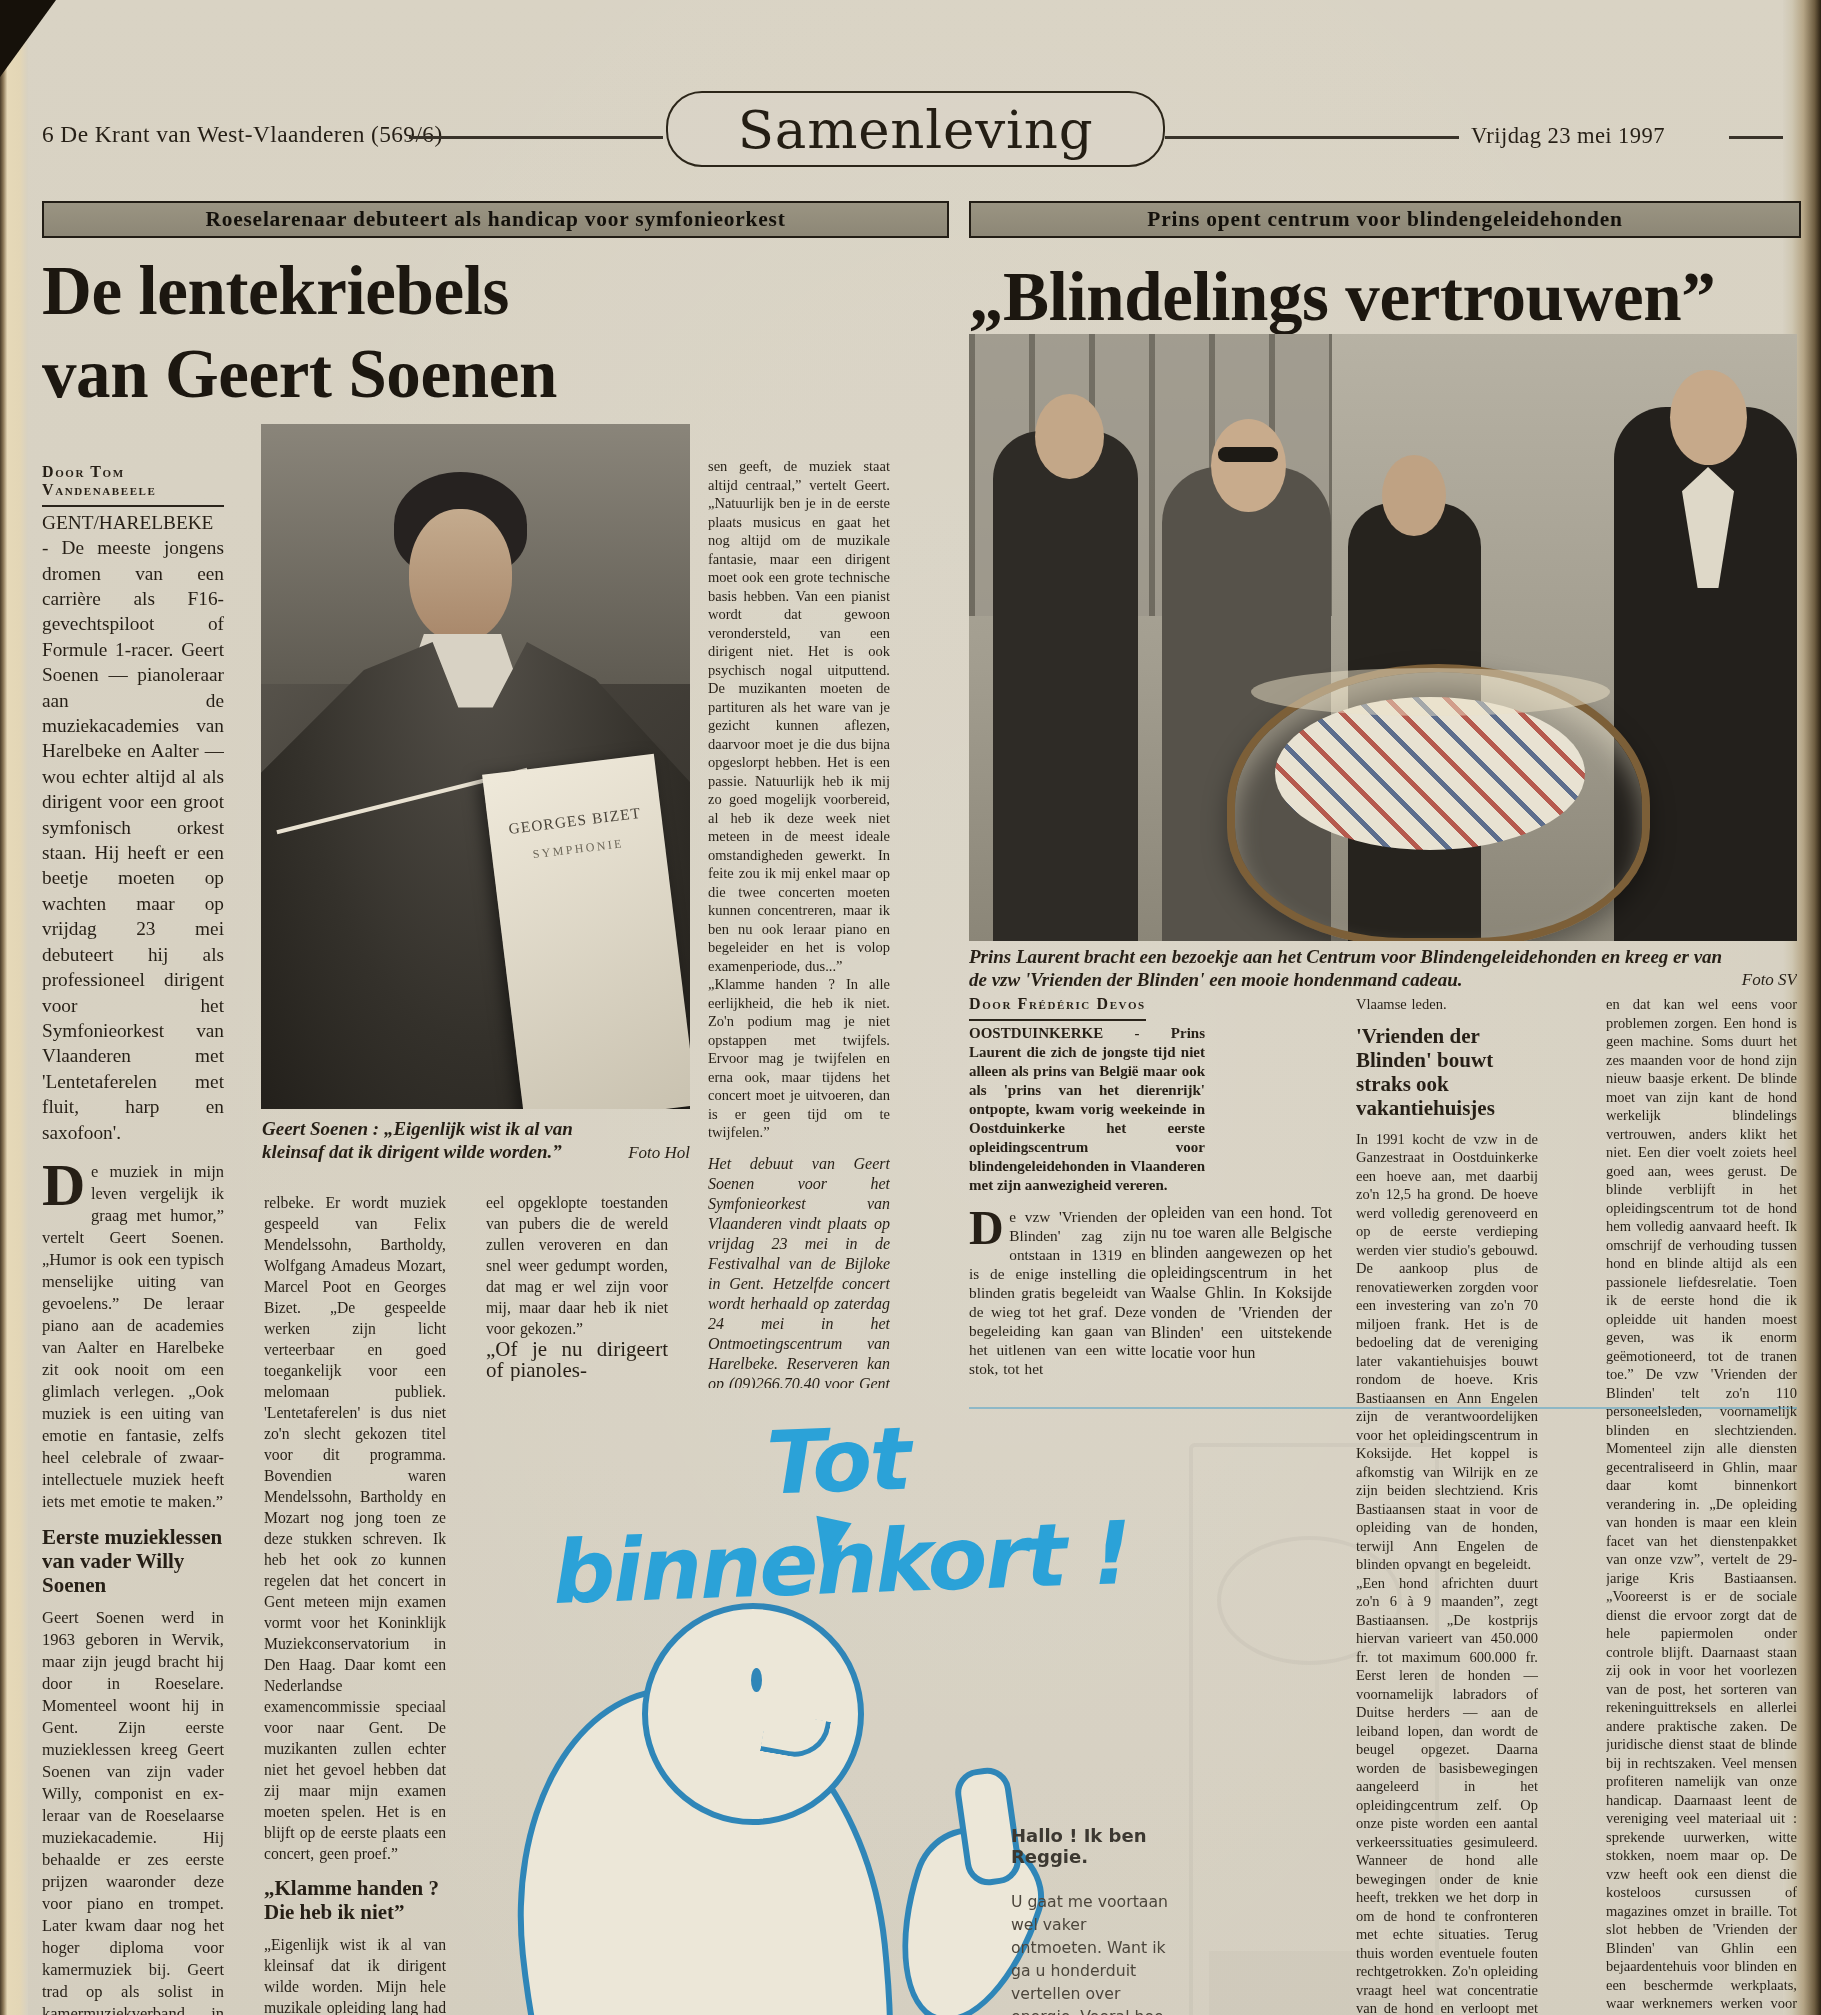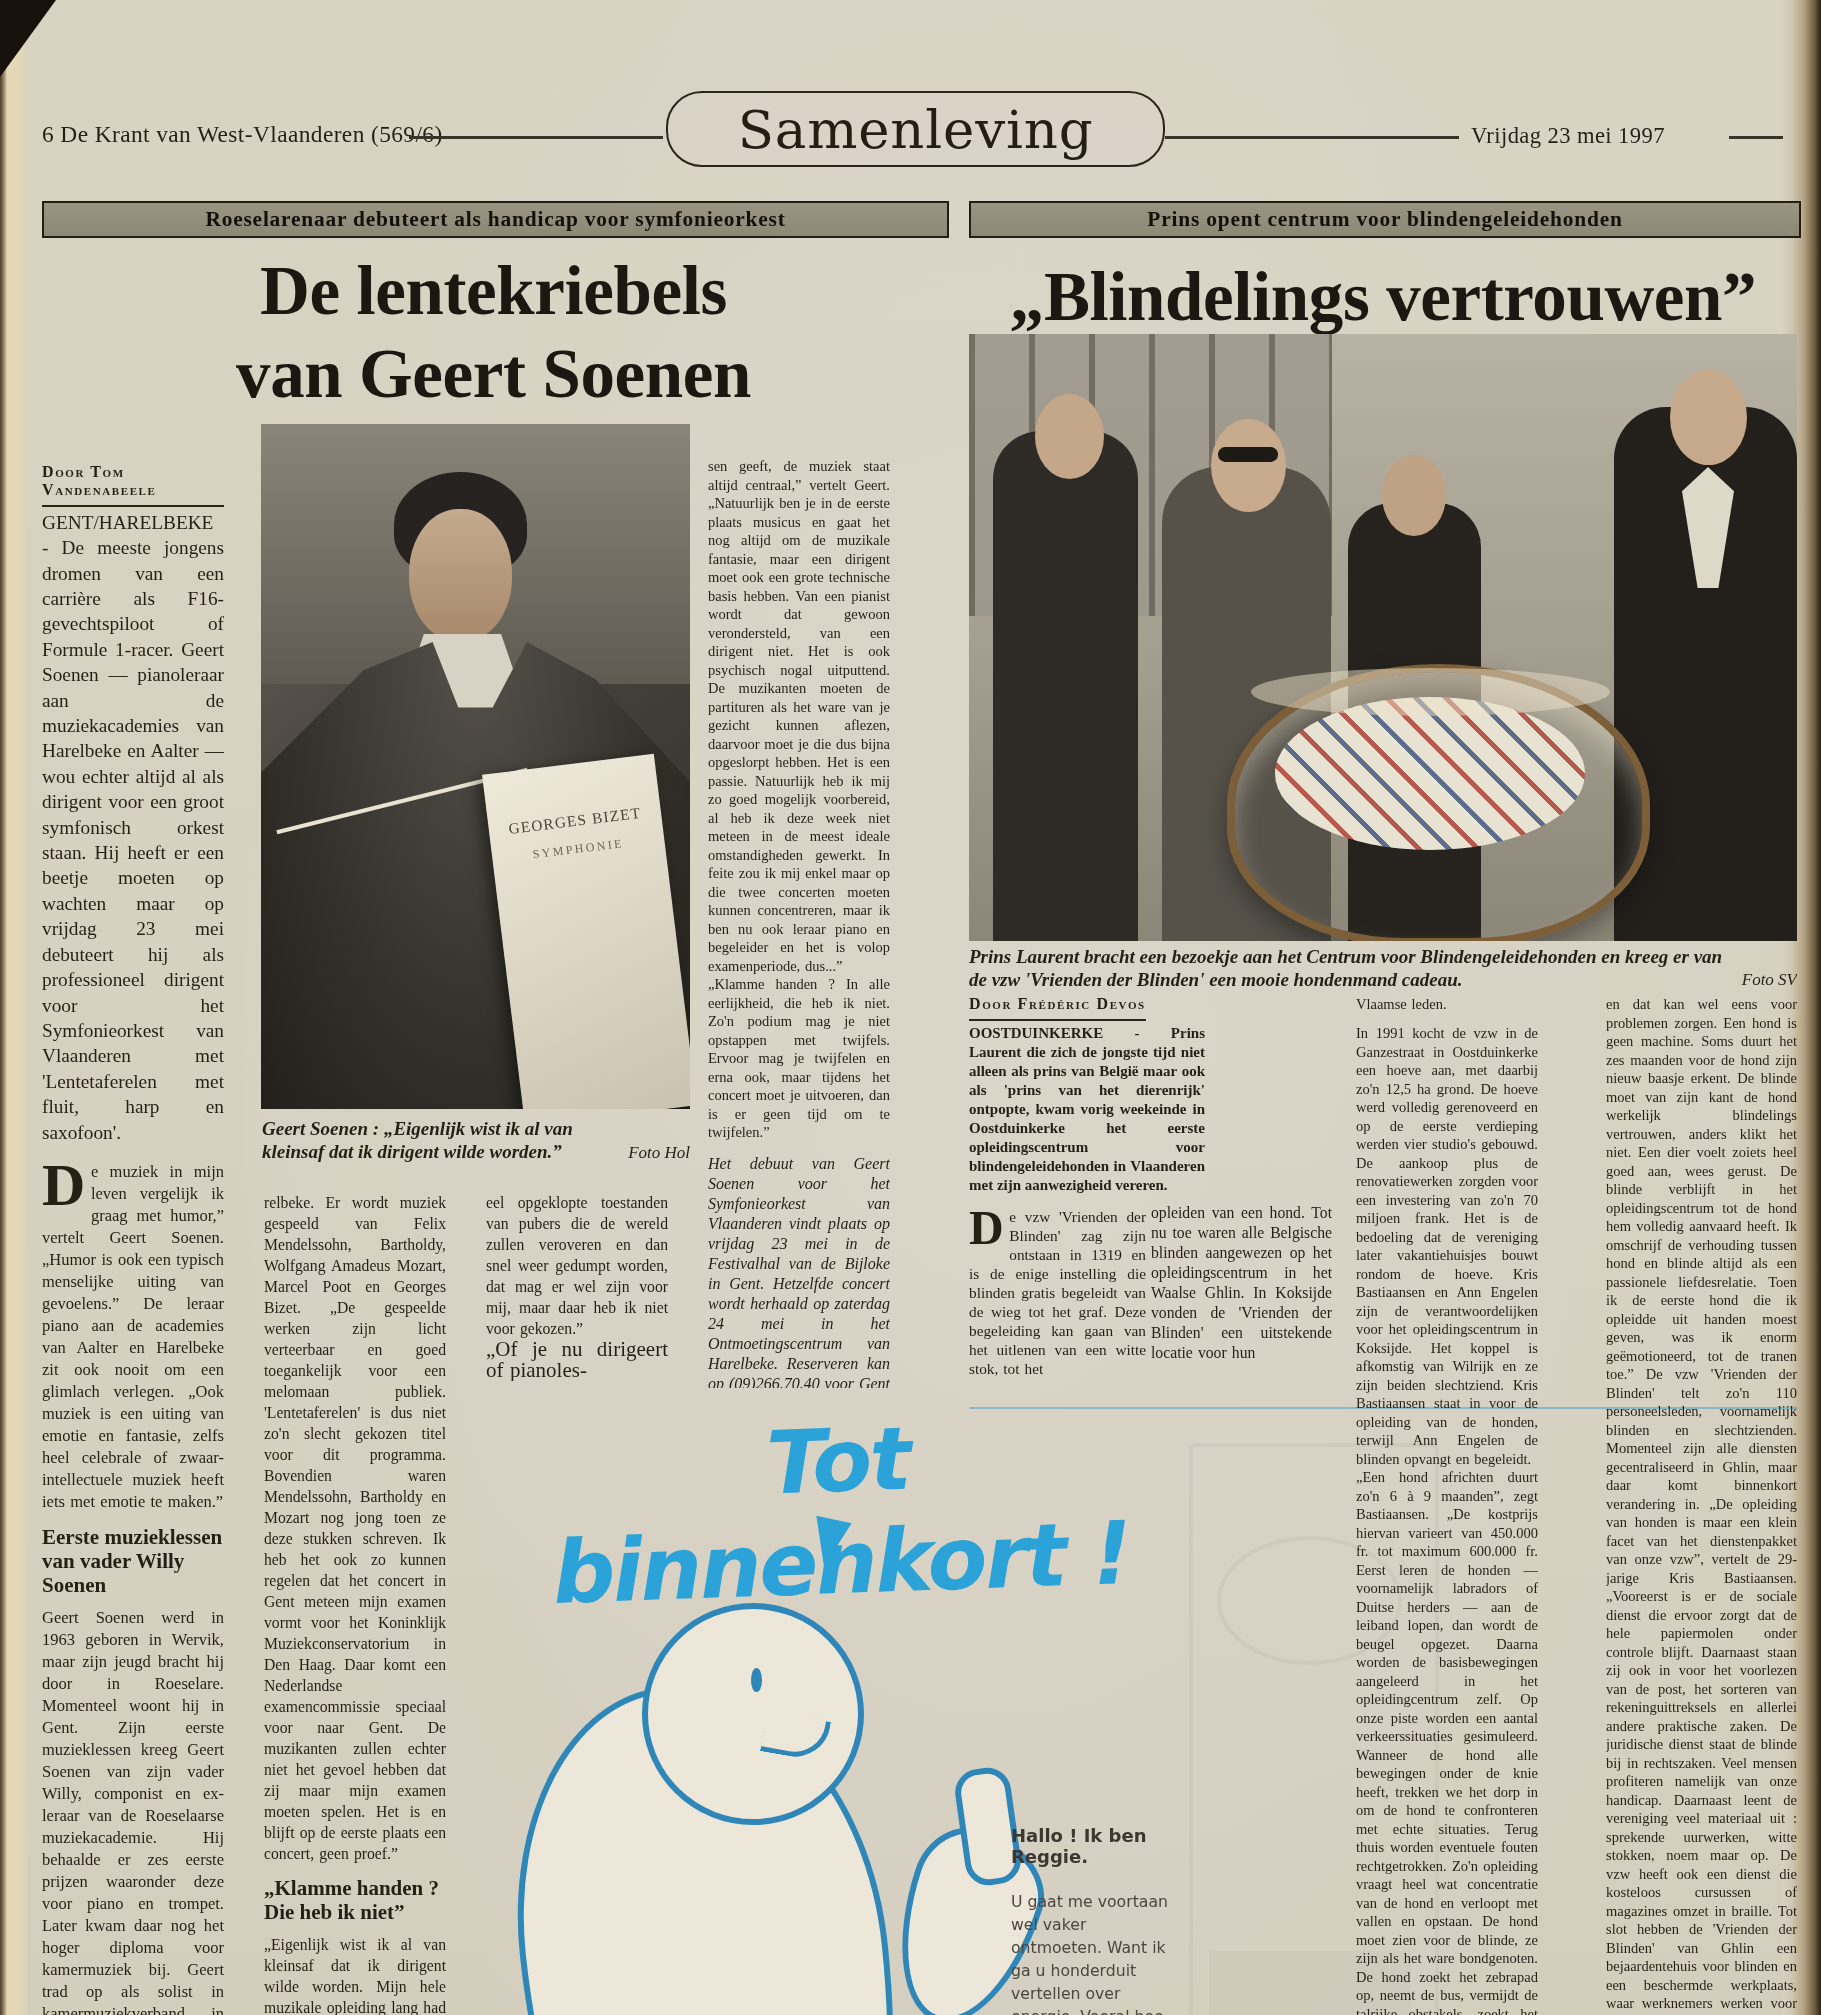--- a/index.html
+++ b/index.html
@@ -18,21 +18,21 @@
   .body-t{font-size:16.5px;line-height:22px;word-spacing:1.2px}
   .sub{font-weight:bold;text-align:left;font-size:21px;line-height:24px;margin:12px 0 9.7px}
   .dc{float:left;font-weight:bold;font-size:60px;line-height:45px;padding:2.4px 5.6px 0 0}
   .it{font-style:italic}
   .rule{position:absolute;background:#39332a}
   .cap{font-weight:bold;font-style:italic;font-size:19px;line-height:23.4px;text-align:left}
   .cap .credit{float:right;font-weight:normal;font-size:17px}
   .byline{font-weight:bold;letter-spacing:1.6px;font-size:16px;border-bottom:2.8px solid #2a241b;padding-bottom:5.6px;margin-bottom:3.2px;text-align:left;font-variant:small-caps}
   .kickbar{position:absolute;height:33px;background:linear-gradient(180deg,#9a9482,#8d8776);border:2px solid #221d15;display:flex;align-items:center;justify-content:center}
   .kickbar span{font-weight:bold;font-size:21.4px;letter-spacing:0.8px;color:#13100b}
-  .headline{position:absolute;text-align:center;font-weight:bold;color:#1c1710;letter-spacing:-0.4px}
+  .headline{position:absolute;text-align:left;font-weight:bold;color:#1c1710;letter-spacing:-0.4px}
   .photo{position:absolute;overflow:hidden}
   .sans{font-family:"DejaVu Sans", sans-serif}
   .ghost{position:absolute;opacity:.14;color:#6f695c}
 </style>
 </head>
 <body>
 
 <div class="abs" style="left:0;top:0;width:28px;height:2644px;background:linear-gradient(90deg,#4a3d2a 0,#8a7757 3.2px,#e6d9b8 7.3px,#e3d6b6 20px,#d7d1c2 28px)"></div>
 <div class="abs" style="right:0;top:0;width:38px;height:2644px;background:linear-gradient(270deg,#2a2012 0,#6e5d41 6.4px,#b5a586 17.7px,#cfc7b2 29px,#d7d1c2 38px)"></div>
 <div class="abs" style="left:0;top:0;width:60px;height:81px;background:#16110a;clip-path:polygon(0 0,56px 0,0 77px)"></div>
@@ -144,20 +144,21 @@
 
 <div class="abs" style="left:969px;top:1407px;width:828px;height:2.4px;background:rgba(50,150,200,.45)"></div>
 
 <div class="ghost" style="left:1189px;top:1443px;width:242px;height:766px;border:4.8px solid rgba(110,105,95,.5);border-radius:5.6px">
   <div class="abs" style="left:24px;top:89px;width:177px;height:121px;border:4px solid rgba(110,105,95,.5);border-radius:50%"></div>
   <div class="abs" style="left:16px;top:504px;width:202px;height:73px;background:rgba(110,105,95,.35)"></div>
 </div>
 
 <div class="col" style="left:1356px;top:995px;width:182px;height:1290px">
   <p class="body-t" style="font-size:14.5px;line-height:18.5px;">Vlaamse leden.</p>
+  <div class="sub" style="margin-top:4px">'Vrienden der Blinden' bouwt straks ook vakantiehuisjes</div>
   <p class="body-t" style="font-size:14.5px;line-height:18.5px;margin-bottom:0">In 1991 kocht de vzw in de Ganzestraat in Oostduinkerke een hoeve aan, met daarbij zo'n 12,5 ha grond. De hoeve werd volledig gerenoveerd en op de eerste verdieping werden vier studio's gebouwd. De aankoop plus de renovatiewerken zorgden voor een investering van zo'n 70 miljoen frank. Het is de bedoeling dat de vereniging later vakantiehuisjes bouwt rondom de hoeve. Kris Bastiaansen en Ann Engelen zijn de verantwoordelijken voor het opleidingscentrum in Koksijde. Het koppel is afkomstig van Wilrijk en ze zijn beiden slechtziend. Kris Bastiaansen staat in voor de opleiding van de honden, terwijl Ann Engelen de blinden opvangt en begeleidt.</p>
   <p class="body-t" style="font-size:14.5px;line-height:18.5px">„Een hond africhten duurt zo'n 6 à 9 maanden”, zegt Bastiaansen. „De kostprijs hiervan varieert van 450.000 fr. tot maximum 600.000 fr. Eerst leren de honden — voornamelijk labradors of Duitse herders — aan de leiband lopen, dan wordt de beugel opgezet. Daarna worden de basisbewegingen aangeleerd in het opleidingcentrum zelf. Op onze piste worden een aantal verkeerssituaties gesimuleerd. Wanneer de hond alle bewegingen onder de knie heeft, trekken we het dorp in om de hond te confronteren met echte situaties. Terug thuis worden eventuele fouten rechtgetrokken. Zo'n opleiding vraagt heel wat concentratie van de hond en verloopt met vallen en opstaan. De hond moet zien voor de blinde, ze zijn als het ware bondgenoten. De hond zoekt het zebrapad op, neemt de bus, vermijdt de talrijke obstakels, zoekt het juiste toilet op, kortom, er rust een hele verantwoordelijkheid op zijn schouders”.</p>
 
 </div>
 
 <div class="col" style="left:1606px;top:995px;width:191px;height:1140px">
   <p class="body-t" style="font-size:14.5px;line-height:18.5px">en dat kan wel eens voor problemen zorgen. Een hond is geen machine. Soms duurt het zes maanden voor de hond zijn nieuw baasje erkent. De blinde moet van zijn kant de hond werkelijk blindelings vertrouwen, anders klikt het niet. Een dier voelt zoiets heel goed aan, wees gerust. De blinde verblijft in het opleidingscentrum tot de hond hem volledig aanvaard heeft. Ik omschrijf de verhouding tussen hond en blinde altijd als een passionele liefdesrelatie. Toen ik de eerste hond die ik opleidde uit handen moest geven, was ik enorm geëmotioneerd, tot de tranen toe.” De vzw 'Vrienden der Blinden' telt zo'n 110 personeelsleden, voornamelijk blinden en slechtzienden. Momenteel zijn alle diensten gecentraliseerd in Ghlin, maar daar komt binnenkort verandering in. „De opleiding van honden is maar een klein facet van het dienstenpakket van onze vzw”, vertelt de 29-jarige Kris Bastiaansen. „Vooreerst is er de sociale dienst die ervoor zorgt dat de hele papiermolen onder controle blijft. Daarnaast staan zij ook in voor het voorlezen van de post, het sorteren van rekeninguittreksels en allerlei andere praktische zaken. De juridische dienst staat de blinde bij in rechtszaken. Veel mensen profiteren namelijk van onze handicap. Daarnaast leent de vereniging veel materiaal uit : sprekende uurwerken, witte stokken, noem maar op. De vzw heeft ook een dienst die kosteloos cursussen of magazines omzet in braille. Tot slot hebben de 'Vrienden der Blinden' van Ghlin een bejaardentehuis voor blinden en een beschermde werkplaats, waar werknemers werken voor een volwaardig loon. Ook op gebied van sport en ontspanning moeten wij niet onderdoen : een tandemclub, een reisagentschap, een torbalclub, enzovoort : we hebben het allemaal.”</p>
 </div>
 
 <div class="abs sans" style="left:477px;top:1386px;width:700px;height:1233px">

